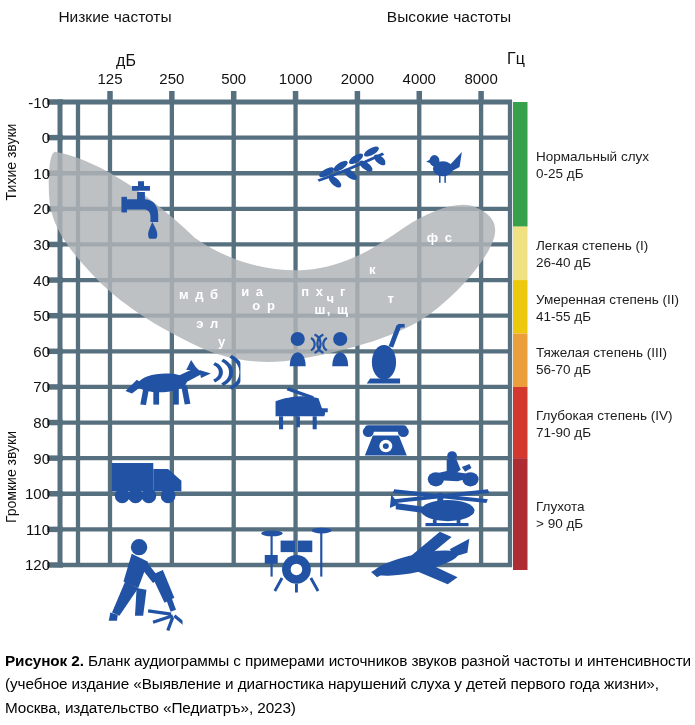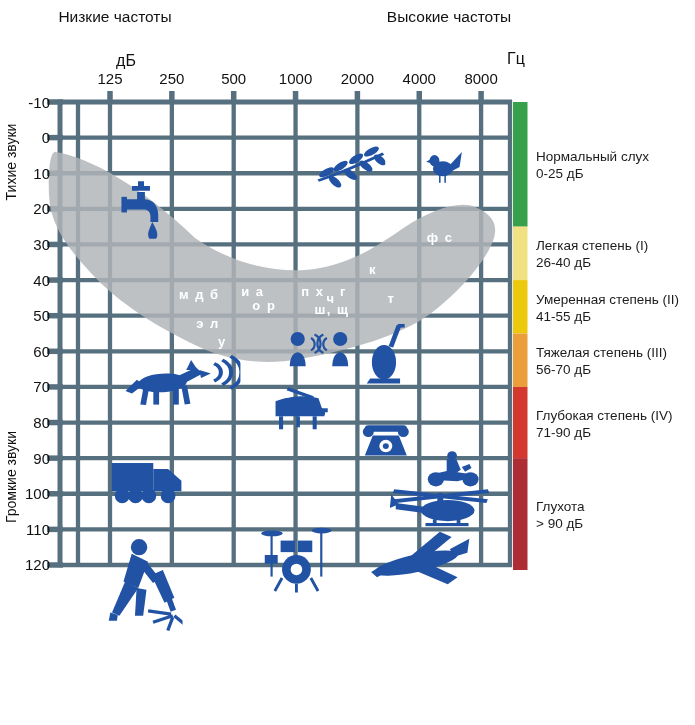--- a/index.html
+++ b/index.html
@@ -304,13 +304,14 @@
         <text class="tick" x="50" y="534.88" text-anchor="end">110</text>
         <text class="tick" x="50" y="570.495" text-anchor="end">120</text>
       </g>
     <text class="hdr" x="115" y="22" text-anchor="middle">Низкие частоты</text>
     <text class="hdr" x="449" y="22" text-anchor="middle">Высокие частоты</text>
     <text class="unit" x="126" y="66" text-anchor="middle">дБ</text>
     <text class="unit" x="507" y="64" text-anchor="start">Гц</text>
     <text class="vlab" x="16" y="162" text-anchor="middle" transform="rotate(-90 16 162)">Тихие звуки</text>
     <text class="vlab" x="16" y="477" text-anchor="middle" transform="rotate(-90 16 477)">Громкие звуки</text>
   </svg>
+  <div class="caption"><span class="capb">Рисунок 2.</span> <span>Бланк аудиограммы с примерами источников звуков разной частоты и интенсивности (учебное издание «Выявление и диагностика нарушений слуха у детей первого года жизни», Москва, издательство «Педиатръ», 2023)</span></div>
 </div>
 
 </body></html>

